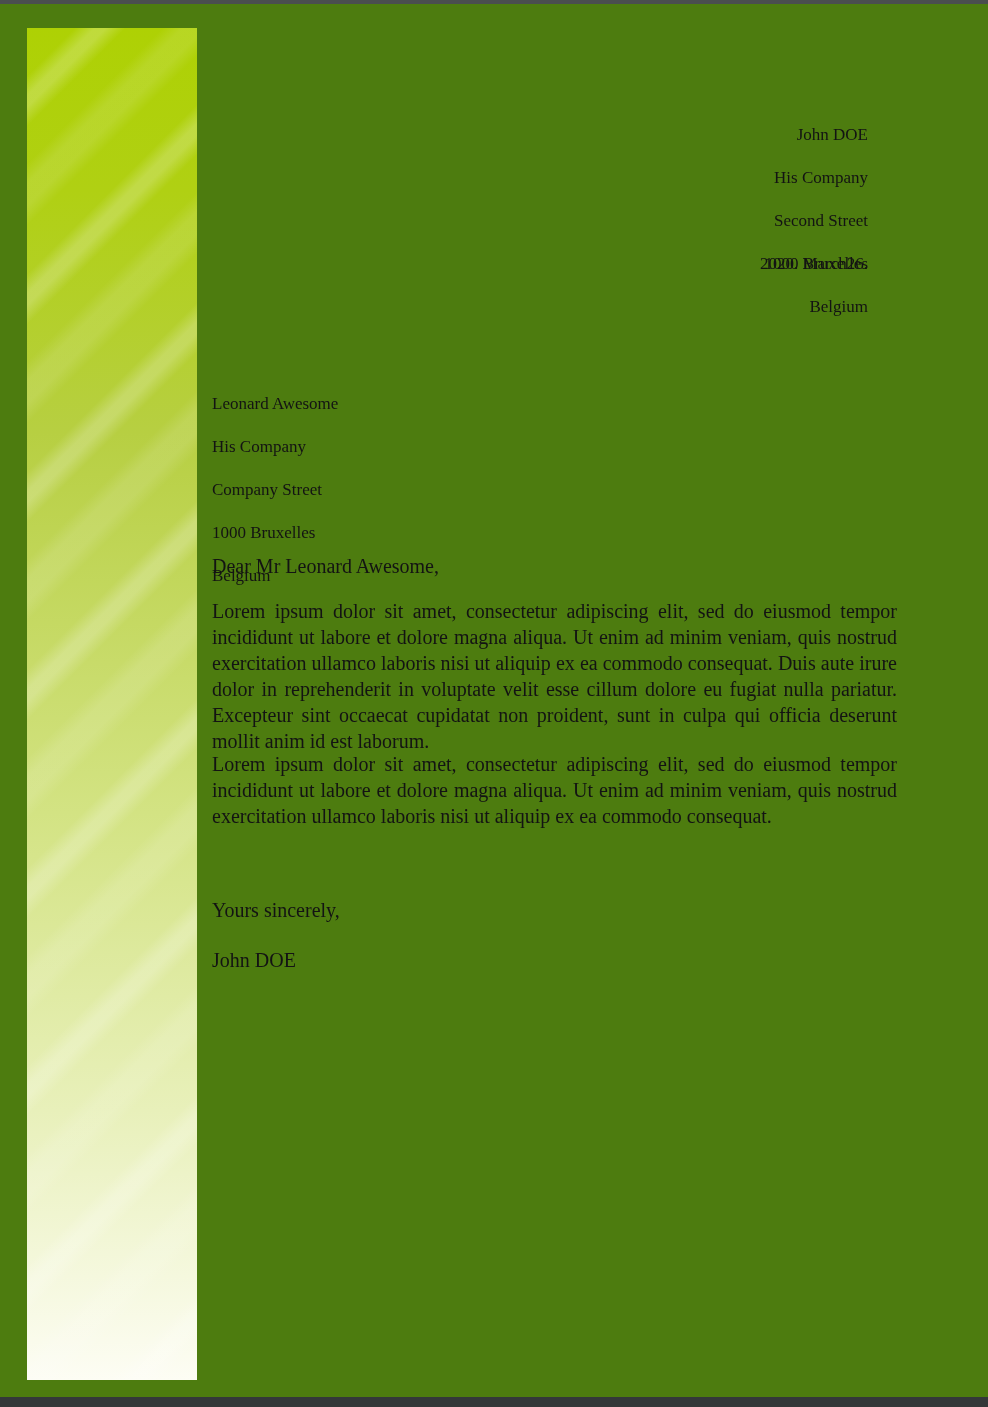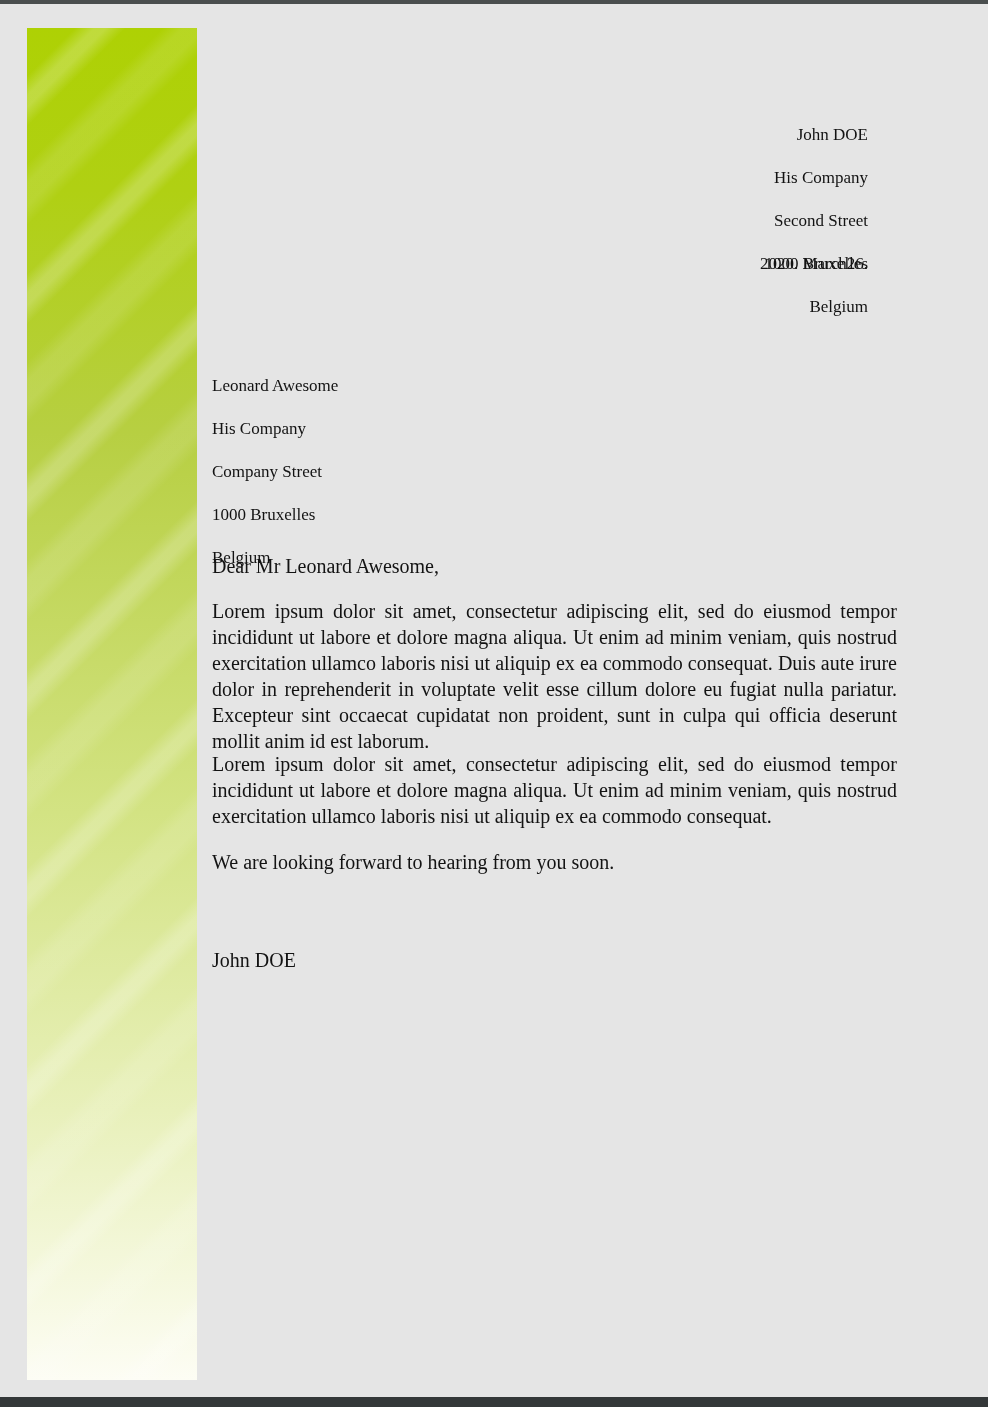--- a/index.html
+++ b/index.html
@@ -4,21 +4,21 @@
 <style>
   html, body {
     margin: 0;
     padding: 0;
     background: #fcfdf8;
   }
   .page {
     position: relative;
     width: 988px;
     height: 1407px;
-    background: #e5e5e5;
+    background: #4d7c0f;
     font-family: "Liberation Serif", "DejaVu Serif", serif;
     color: #131313;
     overflow: hidden;
   }
   .edge-top {
     position: absolute;
     top: 0; left: 0; right: 0;
     height: 4px;
     background: #4a4e4e;
   }
@@ -64,21 +64,21 @@
     right: 120px;
     text-align: right;
   }
   .date-line {
     top: 251px;
     right: 120px;
     line-height: 26px;
     text-align: center;
   }
   .recipient-block {
-    top: 353px;
+    top: 371px;
     left: 212px;
     text-align: left;
   }
   .body-txt {
     position: absolute;
     left: 212px;
     width: 685px;
     font-size: 20px;
     line-height: 26px;
   }
@@ -116,20 +116,20 @@
     <div>1000 Bruxelles</div>
     <div>Belgium</div>
   </div>
 
   <div class="body-txt salutation">Dear Mr Leonard Awesome,</div>
 
   <div class="body-txt para para-1">Lorem ipsum dolor sit amet, consectetur adipiscing elit, sed do eiusmod tempor incididunt ut labore et dolore magna aliqua. Ut enim ad minim veniam, quis nostrud exercitation ullamco laboris nisi ut aliquip ex ea commodo consequat. Duis aute irure dolor in reprehenderit in voluptate velit esse cillum dolore eu fugiat nulla pariatur. Excepteur sint occaecat cupidatat non proident, sunt in culpa qui officia deserunt mollit anim id est laborum.</div>
 
   <div class="body-txt para para-2">Lorem ipsum dolor sit amet, consectetur adipiscing elit, sed do eiusmod tempor incididunt ut labore et dolore magna aliqua. Ut enim ad minim veniam, quis nostrud exercitation ullamco laboris nisi ut aliquip ex ea commodo consequat.</div>
 
-  <div class="body-txt closing-line">We are looking forward to hearing from you soon.</div>
 
+  <div class="body-txt valediction">Yours sincerely,</div>
 
   <div class="body-txt signature">John DOE</div>
 
   <div class="edge-bottom"></div>
 
 </div>
 
 </body></html>

